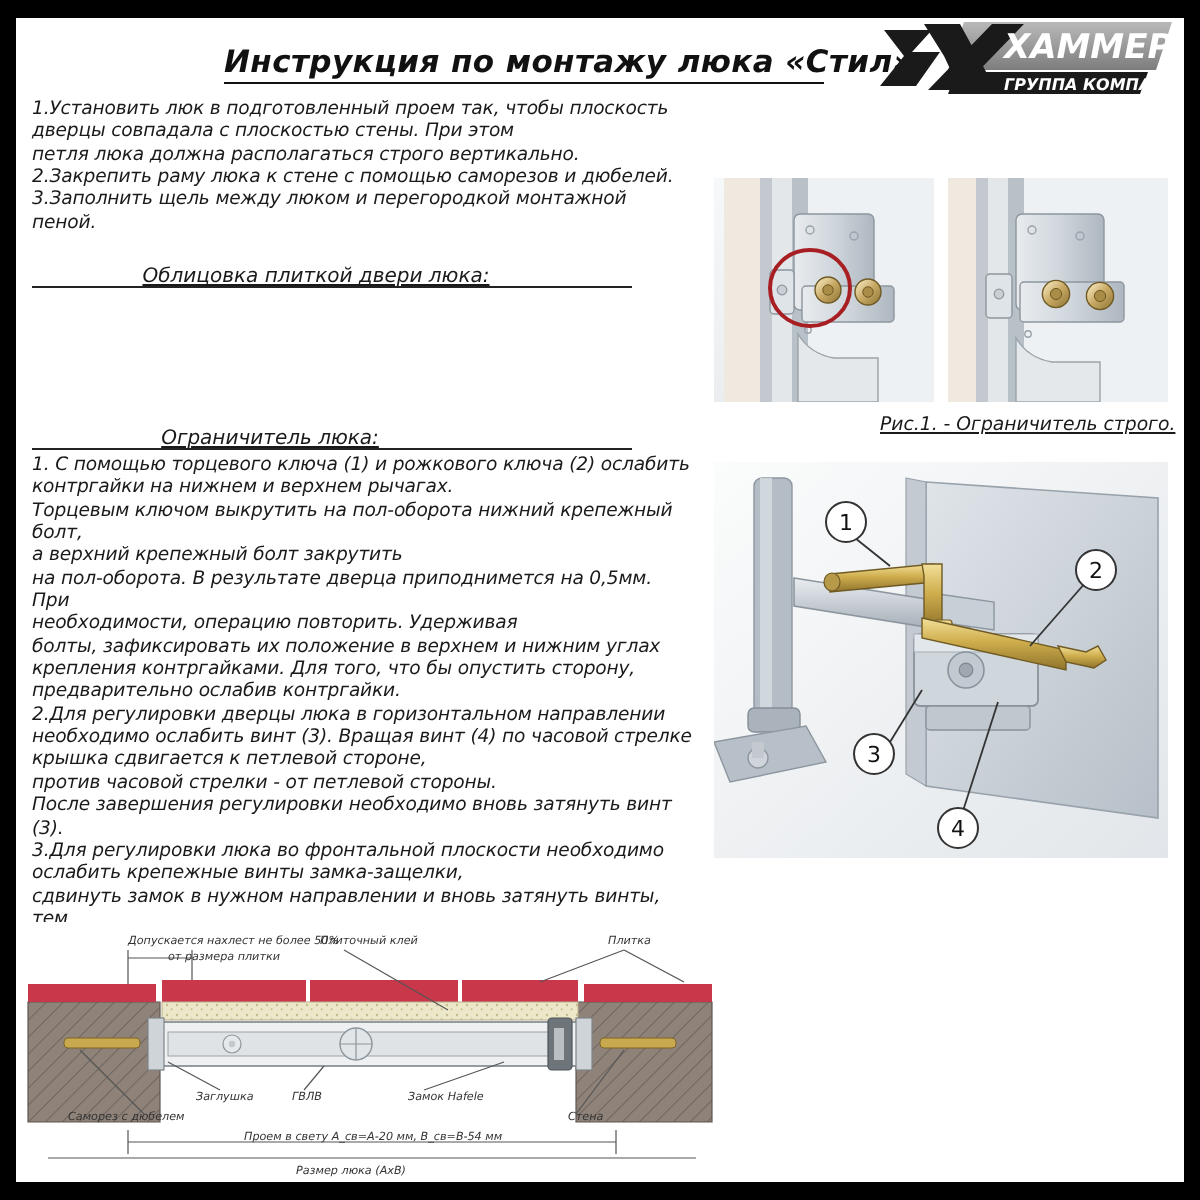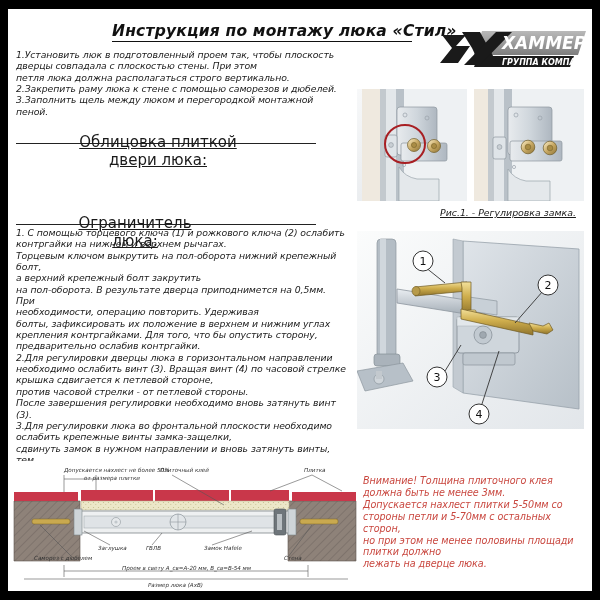--- a/index.html
+++ b/index.html
@@ -24,40 +24,40 @@
   
   .title{
     position:absolute;left:104px;top:13px;width:300px;
     text-align:center;
     font-style:italic;font-weight:bold;font-size:15.5px;
     color:#111;letter-spacing:.2px;
     border-bottom:1.6px solid #111;
     padding-bottom:1px;
     white-space:nowrap;
   }
-  .logo{position:absolute;left:432px;top:20px;width:148px;height:42px;}
+  .logo{position:absolute;left:432px;top:0;width:148px;height:42px;}
   .logo svg{display:block}
 
   
   .txt{
     position:absolute;
     font-style:italic;
     font-size:9.3px;
     line-height:11.35px;
     color:#1a1a1a;
     letter-spacing:-.08px;
     white-space:pre-line;
   }
   .blk1{left:8px;top:40px;width:330px;}
   .blk2{left:8px;top:134px;width:330px;}
   .blk3{left:8px;top:218px;width:330px;}
 
   .sec{
     position:absolute;
-    font-size:15px;color:#1a1a1a;
+    font-style:italic;font-size:10px;color:#1a1a1a;
     text-decoration:underline;
     text-align:center;
   }
   .secline{position:absolute;height:0;border-top:1px solid #222;}
   .sec1{left:60px;top:124px;width:180px;}
   .sec1l{left:8px;top:134px;width:300px;}
   .sec2{left:52px;top:205px;width:150px;}
   .sec2l{left:8px;top:215px;width:300px;}
 
   
@@ -202,21 +202,21 @@
       <path d="M34 80 q6 10 18 12 l24 0 l0 20 l-42 0 z" fill="#e4e8eb" stroke="#9aa3aa" stroke-width=".7"></path>
       <rect x="19" y="48" width="13" height="22" rx="2" fill="#dfe4e8" stroke="#8d969e" stroke-width=".7"></rect>
       <circle cx="25.5" cy="58" r="2.4" fill="#c9cfd4" stroke="#8d969e" stroke-width=".6"></circle>
       <circle cx="54" cy="58" r="6.8" fill="url(#brs)" stroke="#6f5a24" stroke-width=".7"></circle>
       <circle cx="54" cy="58" r="2.8" fill="#a98c45" stroke="#6f5a24" stroke-width=".5"></circle>
       <circle cx="76" cy="59" r="6.8" fill="url(#brs)" stroke="#6f5a24" stroke-width=".7"></circle>
       <circle cx="76" cy="59" r="2.8" fill="#a98c45" stroke="#6f5a24" stroke-width=".5"></circle>
     </svg>
   </div>
 
-  <div class="cap cap1">Рис.1. - Регулировка замка.</div>
+  <div class="cap cap1">Рис.1. - Ограничитель строго.</div>
 
   <div class="panel" id="fig2">
     <svg viewBox="0 0 227 198" xmlns="http://www.w3.org/2000/svg">
       <defs>
         <linearGradient id="bgB" x1="0" y1="0" x2="1" y2="1">
           <stop offset="0" stop-color="#fbfcfc"></stop>
               <stop offset="1" stop-color="#e2e6ea"></stop>
         </linearGradient>
         <linearGradient id="door" x1="0" y1="0" x2="1" y2="1">
           <stop offset="0" stop-color="#dfe4e9"></stop>
@@ -350,23 +350,15 @@
         <text x="134" y="89">ГВЛВ</text>
         <text x="192" y="89">Замок Hafele</text>
         <text x="22" y="99">Саморез с дюбелем</text>
         <text x="272" y="99">Стена</text>
         <text x="110" y="109">Проем в свету A_св=A-20 мм, B_св=B-54 мм</text>
         <text x="136" y="126">Размер люка (AxB)</text>
       </g>
     </svg>
   </div>
 
-  <div class="warn">Внимание! Толщина плиточного клея
-должна быть не менее 3мм.
-Допускается нахлест плитки 5-50мм со
-стороны петли и 5-70мм с остальных
-сторон,
-но при этом не менее половины площади
-плитки должно
-лежать на дверце люка.</div>
 
 </div>
 </div>
 
 </body></html>

